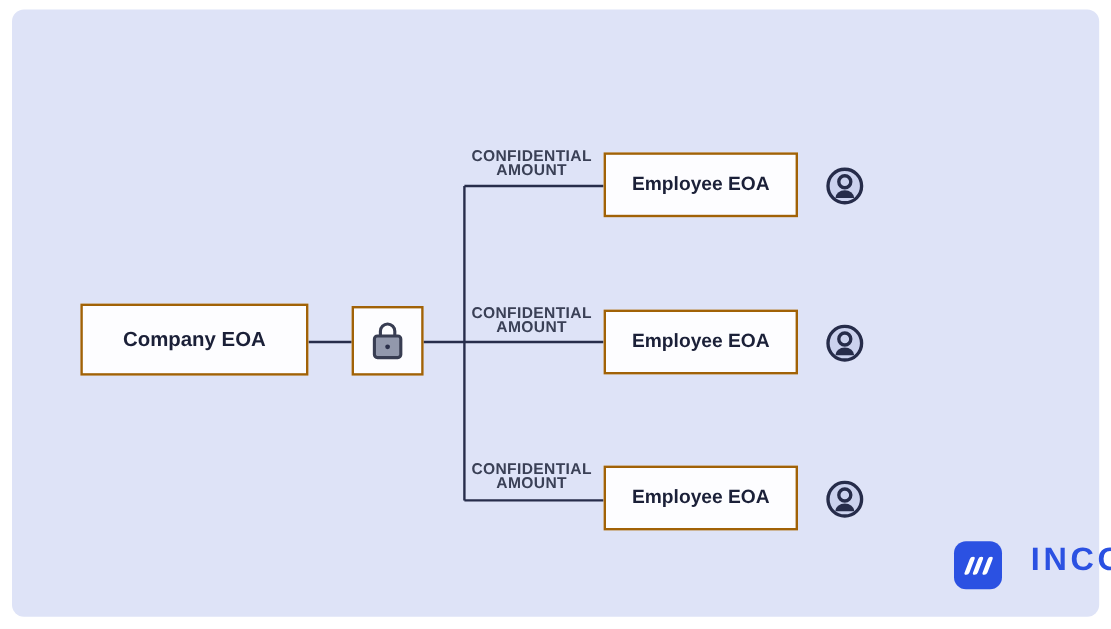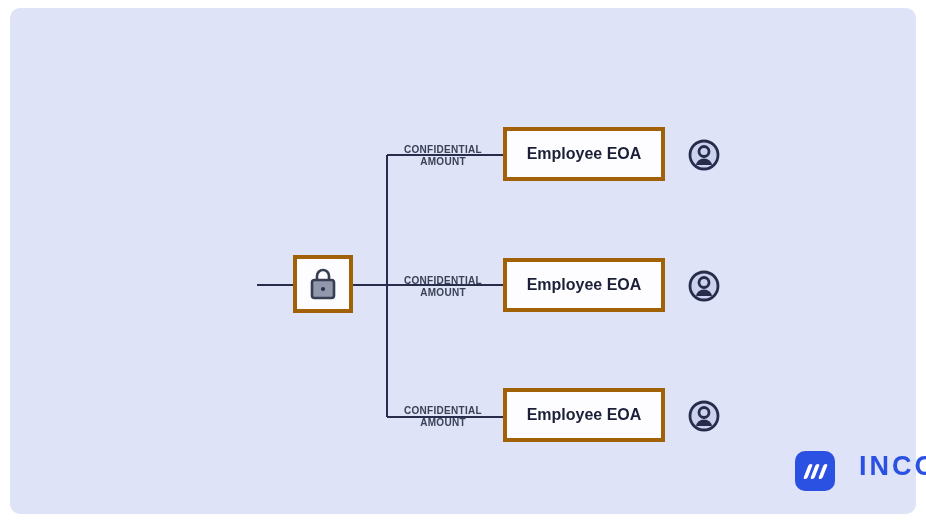--- a/index.html
+++ b/index.html
@@ -38,21 +38,21 @@
     position: absolute;
     left: 0;
     top: 0;
     width: 926px;
     height: 524px;
   }
   .node {
     position: absolute;
     box-sizing: border-box;
     background: #fdfdff;
-    border: 4px solid #a16207;
+    border: 2px solid #a16207;
     display: flex;
     align-items: center;
     justify-content: center;
     color: #1b2038;
     font-weight: bold;
   }
   .company-node {
     left: 67px;
     top: 253px;
     width: 190px;
@@ -72,27 +72,26 @@
     font-size: 16px;
   }
   .emp-0 { top: 127px; }
   .emp-1 { top: 258px; }
   .emp-2 { top: 388px; }
   .edge-label {
     position: absolute;
     left: 391px;
     width: 104px;
     text-align: center;
-    font-size: 10px;
+    font-size: 13px;
     font-weight: bold;
     line-height: 11.5px;
     letter-spacing: 0.3px;
     color: #3a4056;
     white-space: pre-line;
-    margin-top: 20px;
   }
   .lbl-0 { top: 124px; }
   .lbl-1 { top: 255px; }
   .lbl-2 { top: 385px; }
   .person {
     position: absolute;
     left: 687px;
     width: 34px;
     height: 34px;
   }
@@ -142,20 +141,23 @@
 
   <svg class="connectors" viewBox="0 0 926 524" xmlns="http://www.w3.org/2000/svg">
     <g stroke="#272d4b" stroke-width="2" fill="none">
       <line x1="257" y1="285" x2="503" y2="285"></line>
       <line x1="387" y1="155" x2="387" y2="417"></line>
       <line x1="387" y1="155" x2="503" y2="155"></line>
       <line x1="387" y1="417" x2="503" y2="417"></line>
     </g>
   </svg>
 
+  <div class="node company-node">
+    <span>Company EOA</span>
+  </div>
 
   <div class="node lock-node">
     <svg width="34" height="38" viewBox="0 0 34 38" xmlns="http://www.w3.org/2000/svg">
       <path d="M11 16 v-5 a6 6 0 0 1 12 0 v5" fill="none" stroke="#383d52" stroke-width="2.6"></path>
       <rect x="6" y="15" width="22" height="18" rx="2.5" fill="#9298ac" stroke="#383d52" stroke-width="2.6"></rect>
       <circle cx="17" cy="24" r="2" fill="#2a2f4a"></circle>
     </svg>
   </div>
 
   <div class="edge-label lbl-0">CONFIDENTIAL

